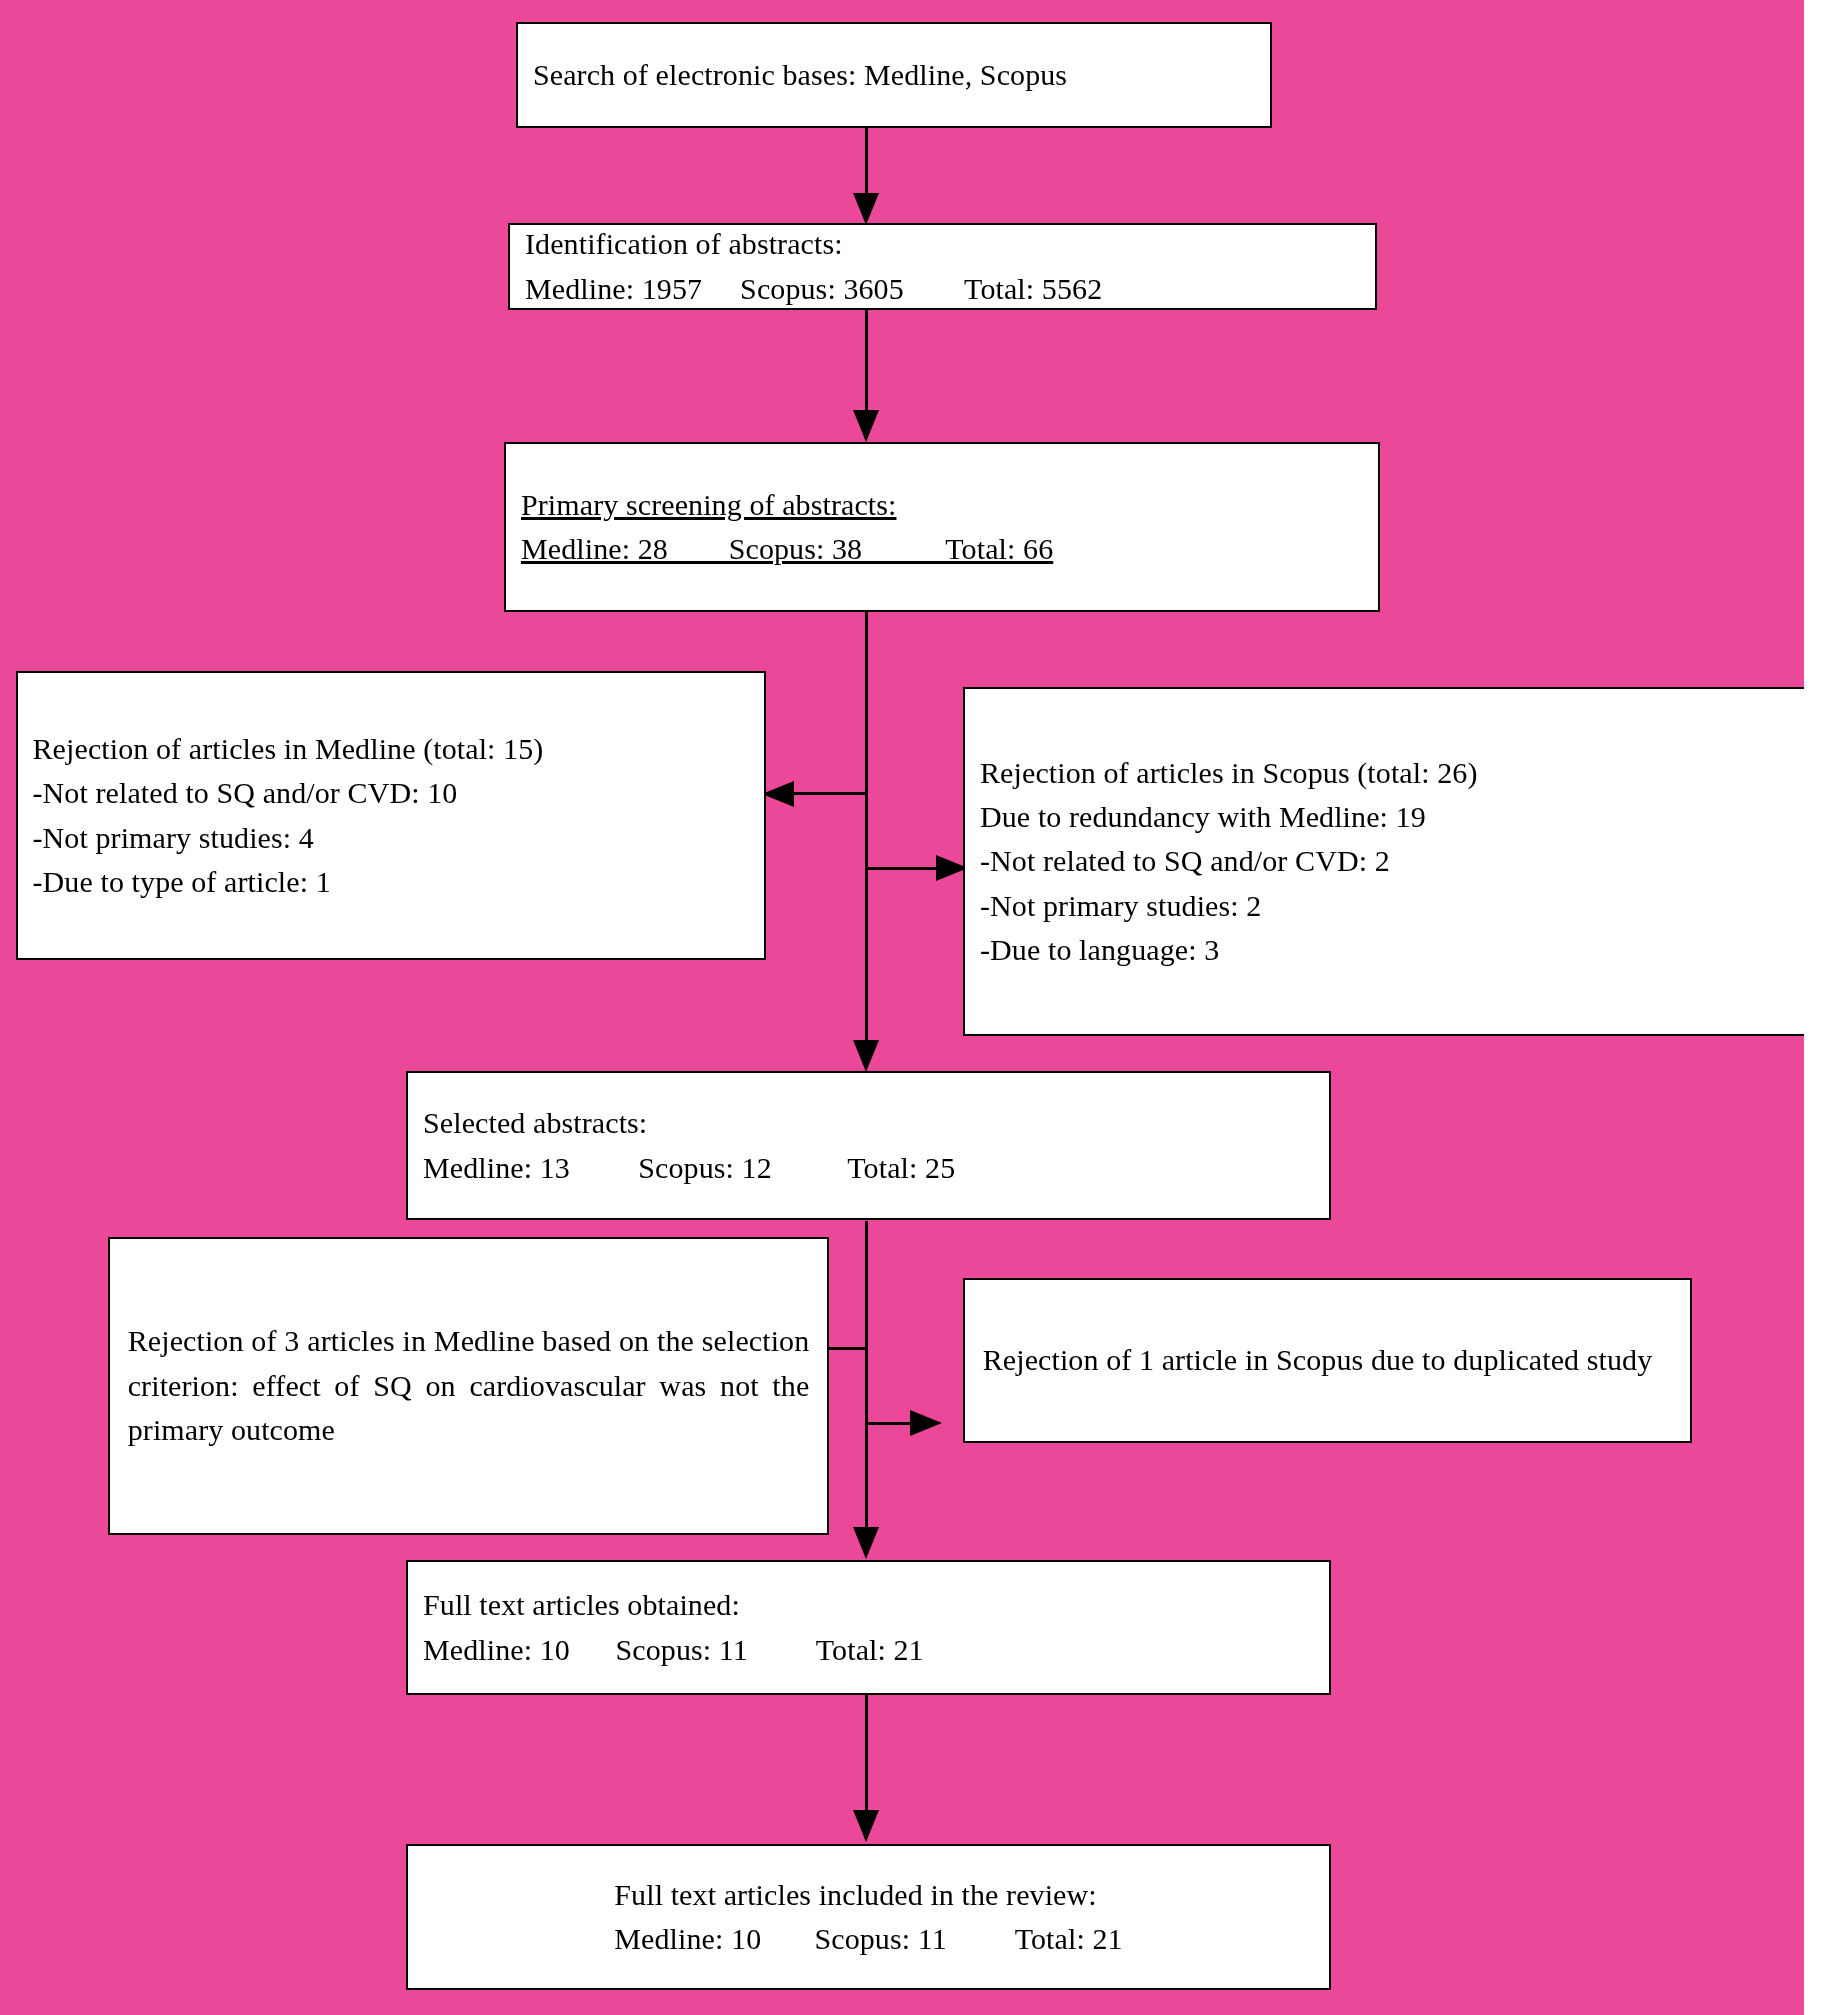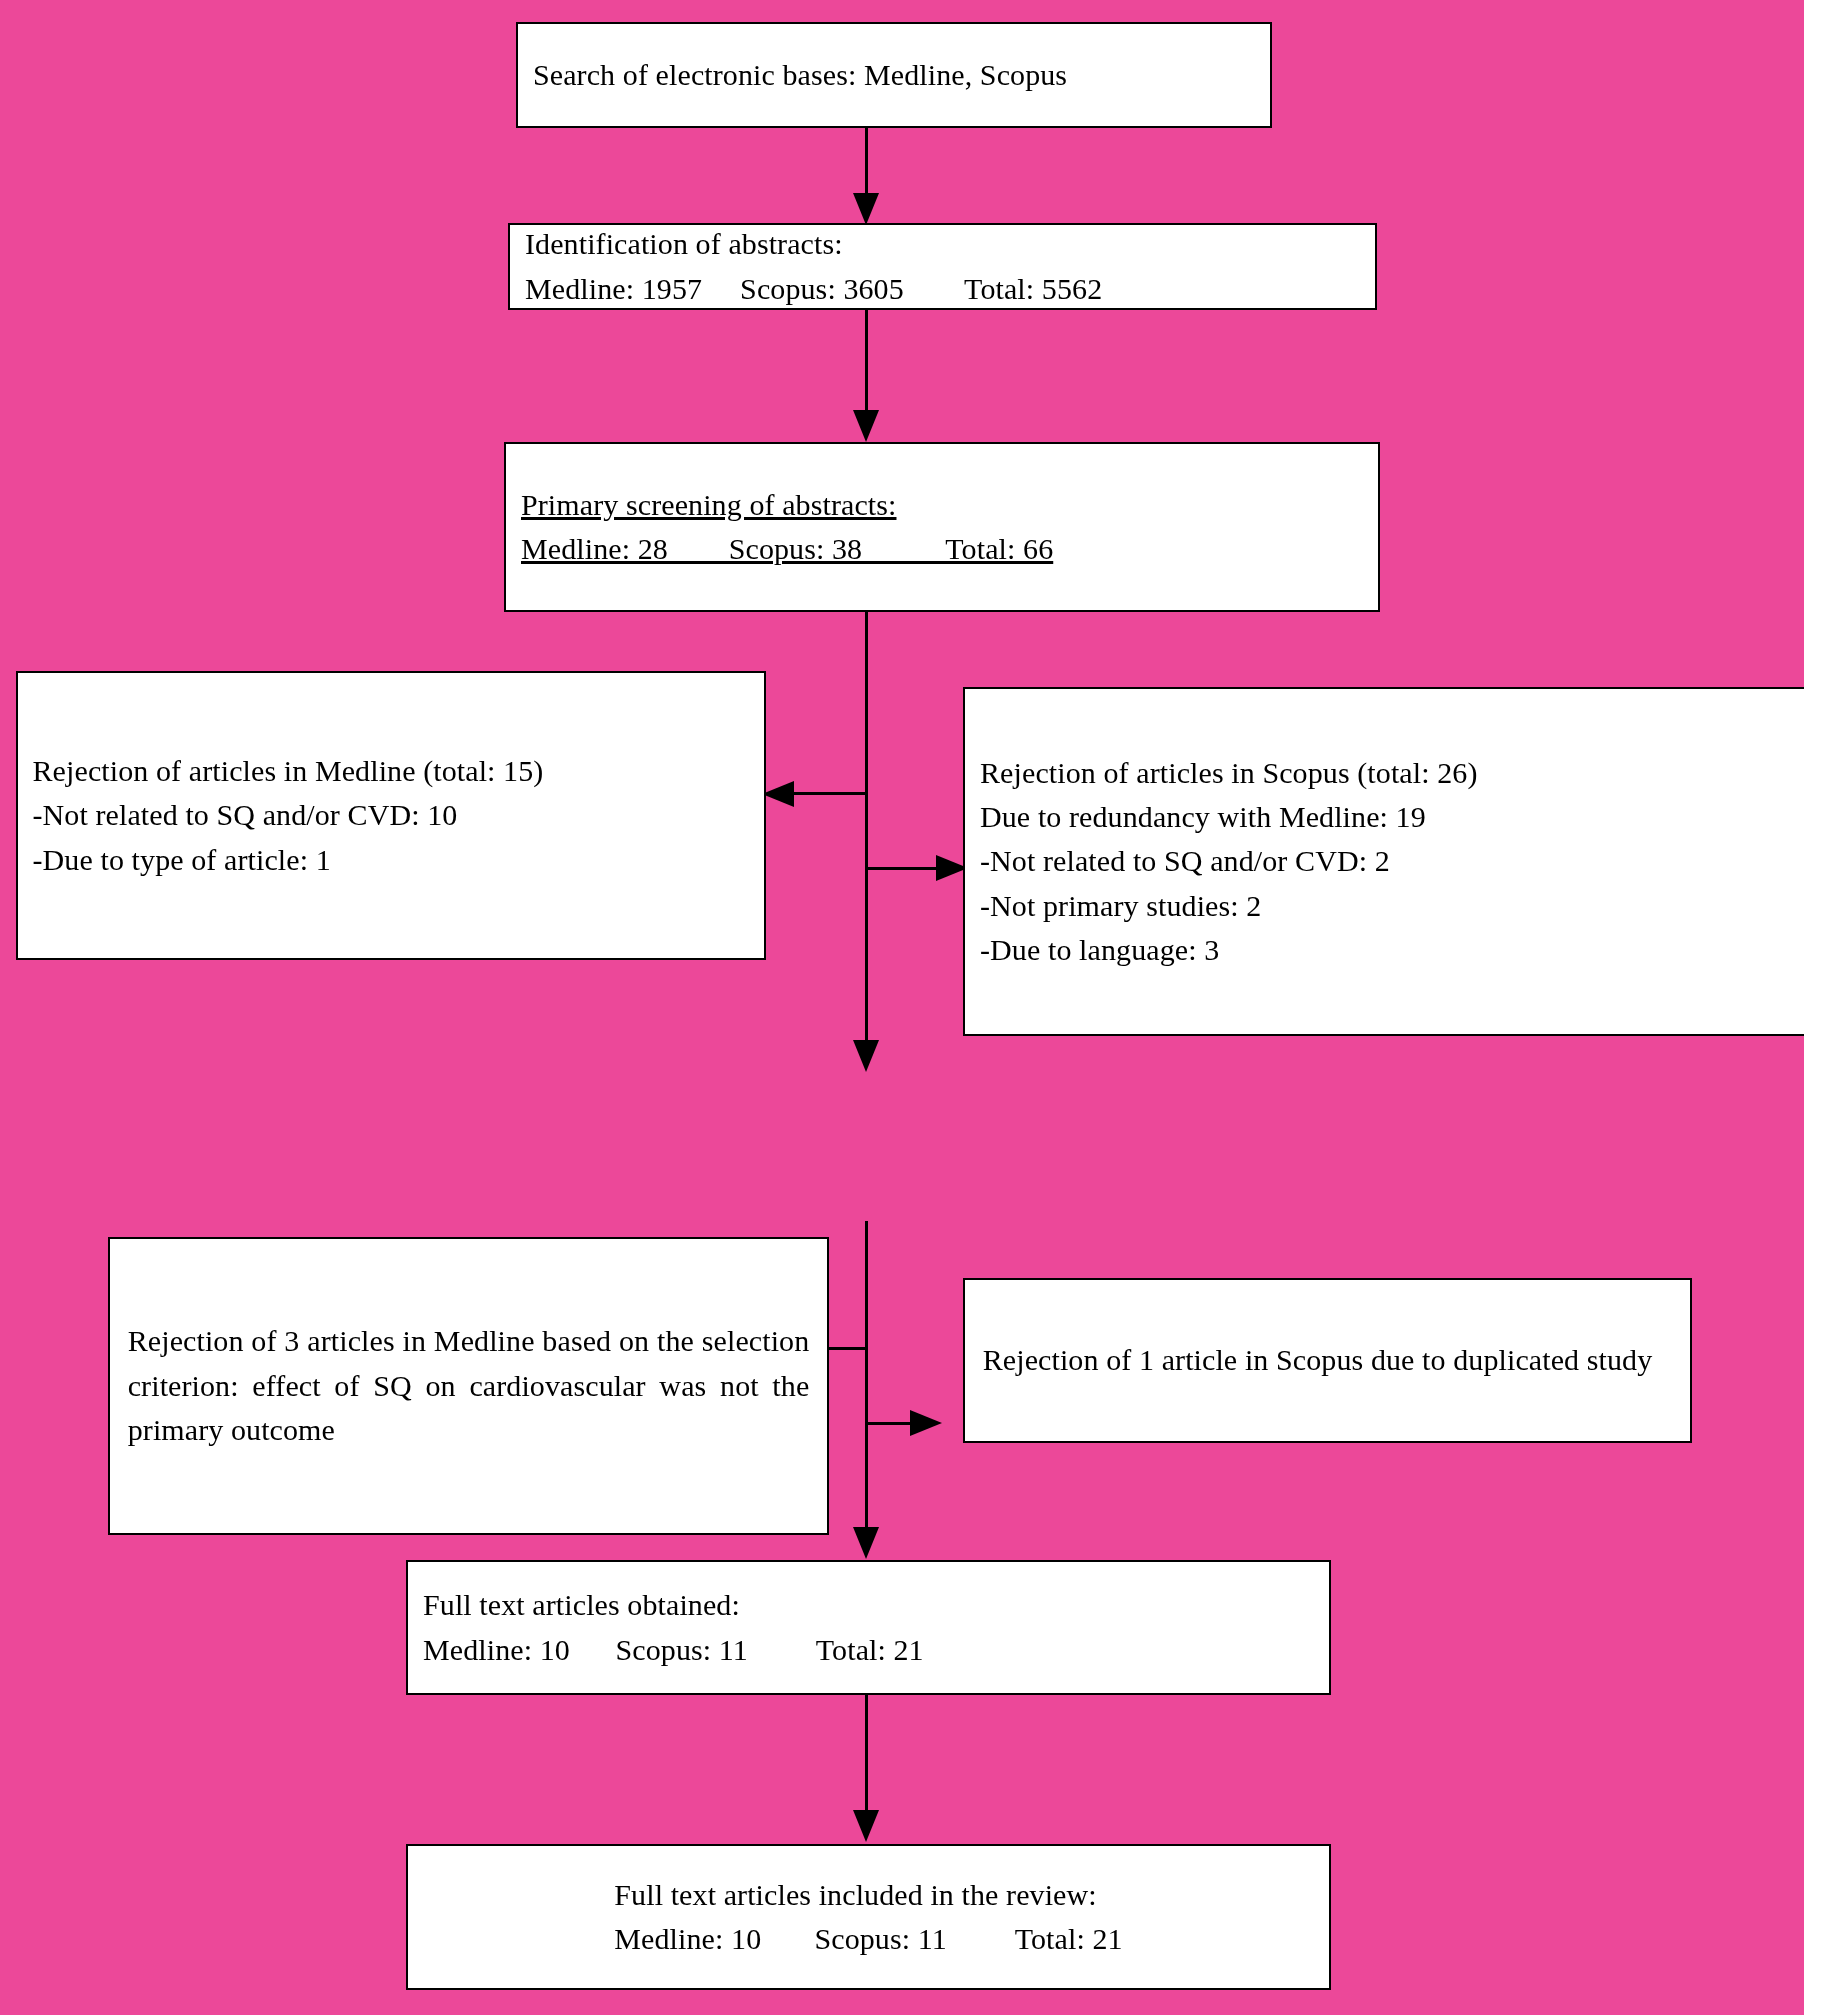--- a/index.html
+++ b/index.html
@@ -128,34 +128,41 @@
   <div class="hline" style="left:791px; top:792px; width:75px;"></div>
   <div class="arrow-left" style="left:762px; top:781px;"></div>
 
   <div class="hline" style="left:865px; top:867px; width:74px;"></div>
   <div class="arrow-right" style="left:936px; top:855px;"></div>
 
   <div class="node" id="node-rej-medline">
     <div class="lines">
       <div class="line">Rejection of articles in Medline (total: 15)</div>
       <div class="line">-Not related to SQ and/or CVD: 10</div>
+      <div class="line">-Not primary studies: 4</div>
       <div class="line">-Due to type of article: 1</div>
     </div>
   </div>
 
   <div class="node" id="node-rej-scopus">
     <div class="lines">
       <div class="line">Rejection of articles in Scopus (total: 26)</div>
       <div class="line">Due to redundancy with Medline: 19</div>
       <div class="line">-Not related to SQ and/or CVD: 2</div>
       <div class="line">-Not primary studies: 2</div>
       <div class="line">-Due to language: 3</div>
     </div>
   </div>
 
+  <div class="node" id="node-selected">
+    <div class="lines">
+      <div class="line">Selected abstracts:</div>
+      <div class="line">Medline: 13         Scopus: 12          Total: 25</div>
+    </div>
+  </div>
 
   <div class="vline" style="left:865px; top:1221px; height:309px;"></div>
   <div class="arrow-down" style="left:853px; top:1527px;"></div>
 
   <div class="hline" style="left:813px; top:1347px; width:53px;"></div>
   <div class="arrow-left" style="left:785px; top:1336px;"></div>
 
   <div class="hline" style="left:865px; top:1422px; width:49px;"></div>
   <div class="arrow-right" style="left:910px; top:1410px;"></div>
 

